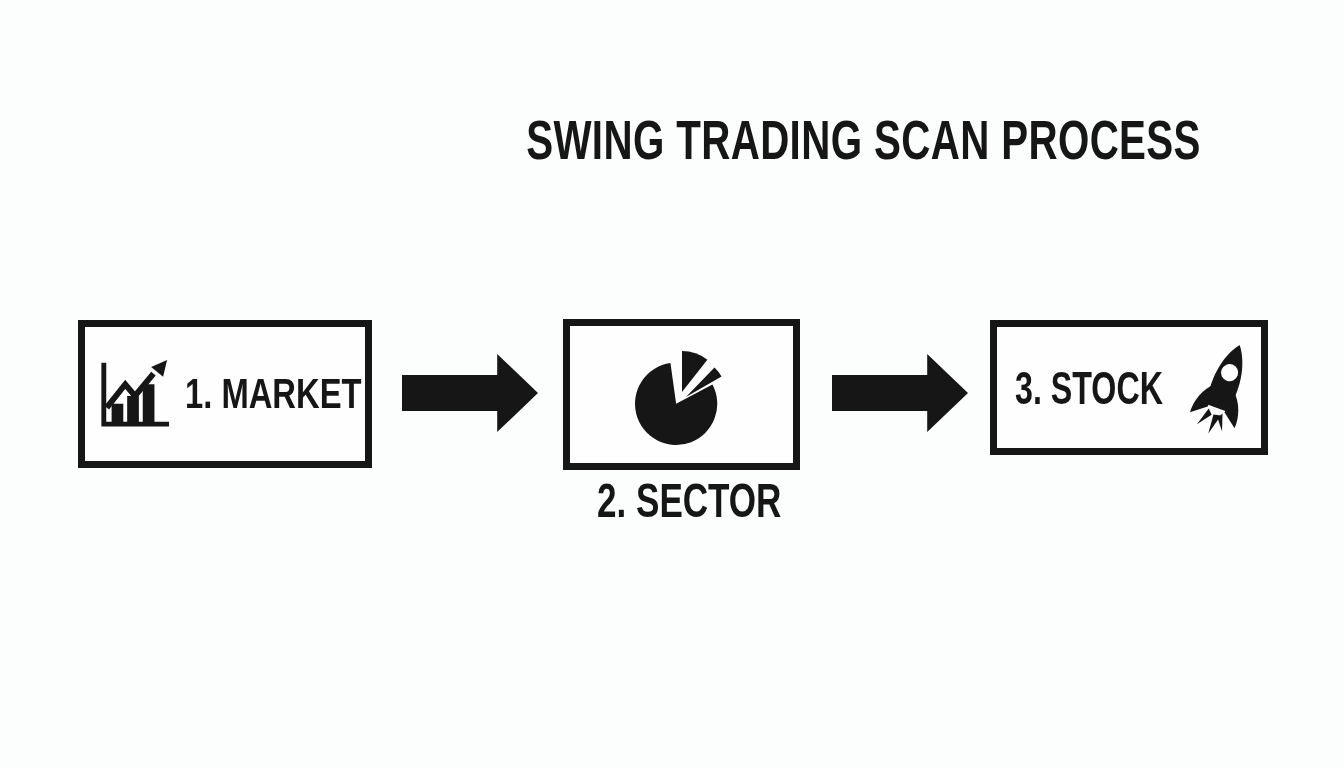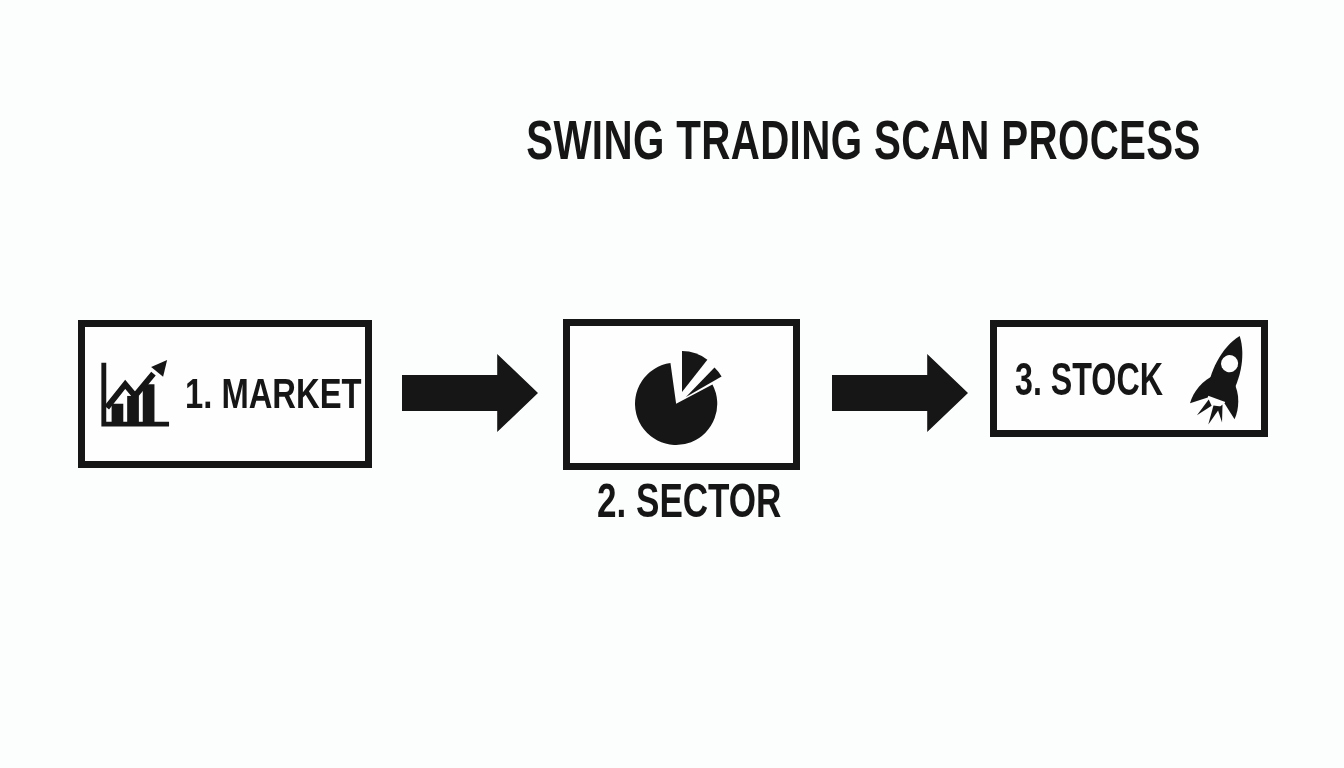--- a/index.html
+++ b/index.html
@@ -20,21 +20,21 @@
   .title .cond{transform:scaleX(.72)}
 
   .box{
     position:absolute;box-sizing:border-box;
     border:7px solid var(--foreground,#161616);
     background:var(--box-fill,#fefefe);
     display:flex;align-items:center;
   }
   .box-market{left:78px;top:320px;width:294px;height:148px;padding-left:10px}
   .box-sector{left:563px;top:319px;width:237px;height:151px;justify-content:center}
-  .box-stock{left:990px;top:320px;width:278px;height:117px;justify-content:center;gap:22px;padding-left:18px}
+  .box-stock{left:990px;top:320px;width:278px;height:135px;justify-content:center;gap:22px;padding-left:18px}
 
   .arrow{
     position:absolute;width:136px;height:78px;
     background:var(--foreground,#161616);
     clip-path:polygon(0 27%,70% 27%,70% 0,100% 50%,70% 100%,70% 73%,0 73%);
   }
   .arrow-1{left:402px;top:354px}
   .arrow-2{left:832px;top:354px}
 
   .step-label{font-weight:700;line-height:1;white-space:nowrap}

